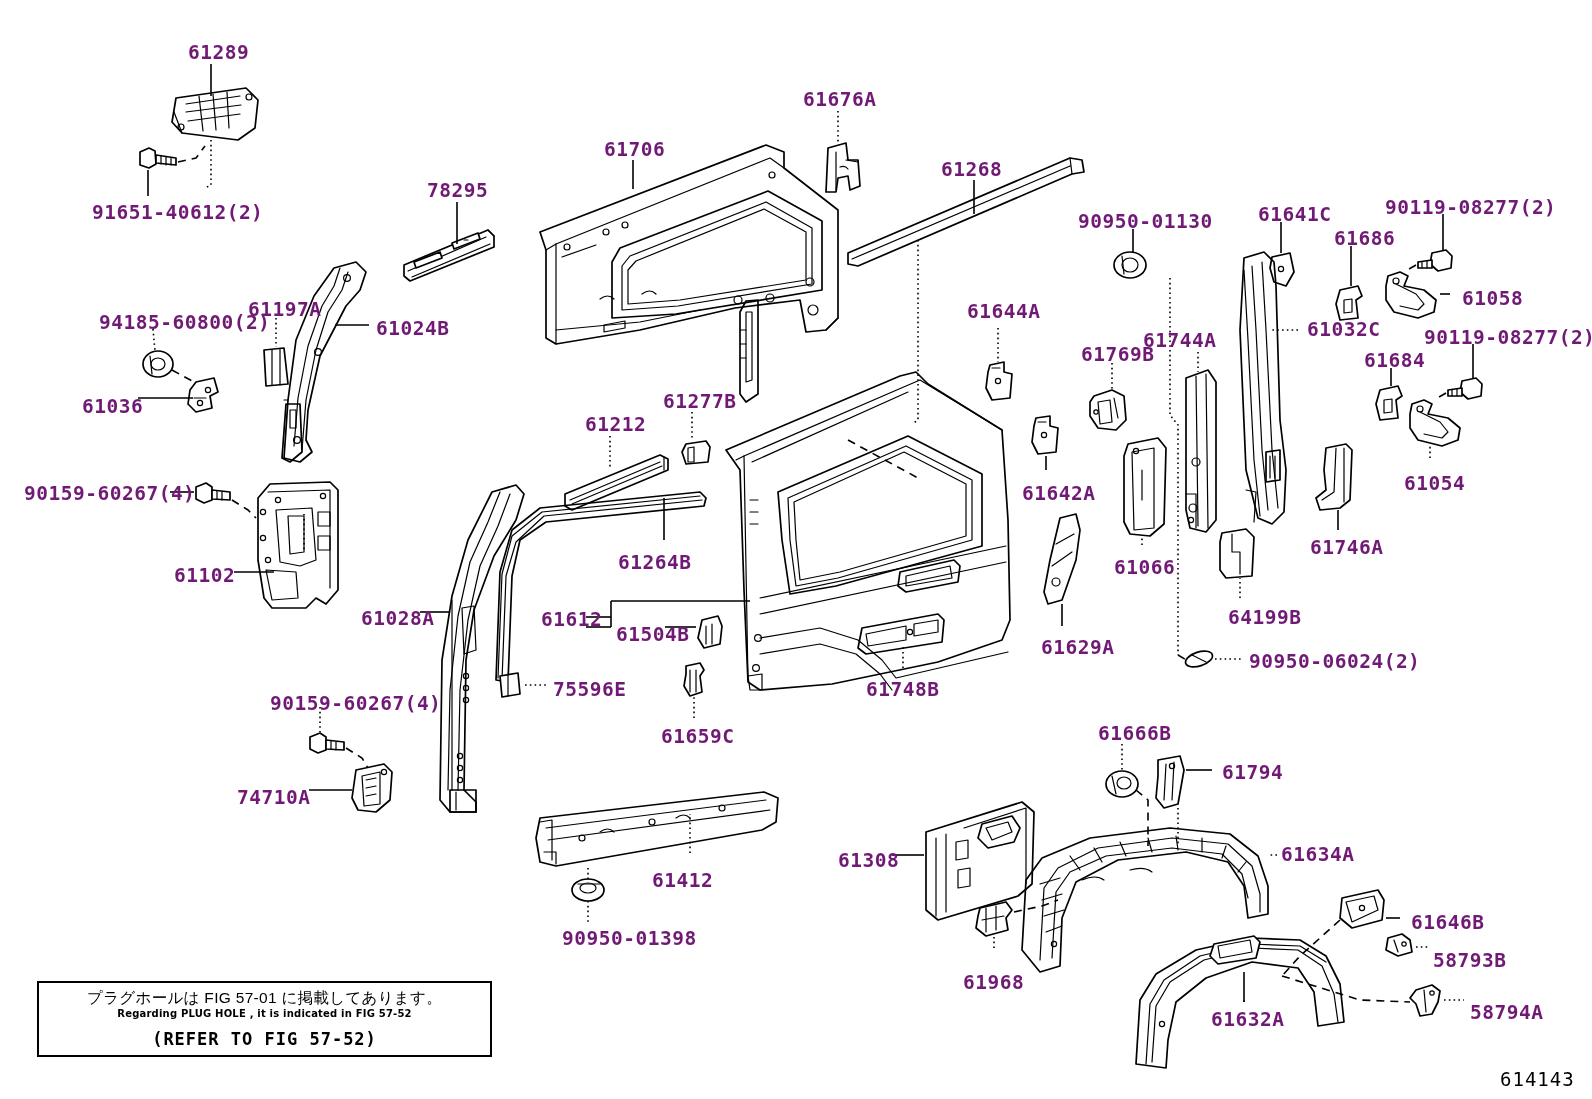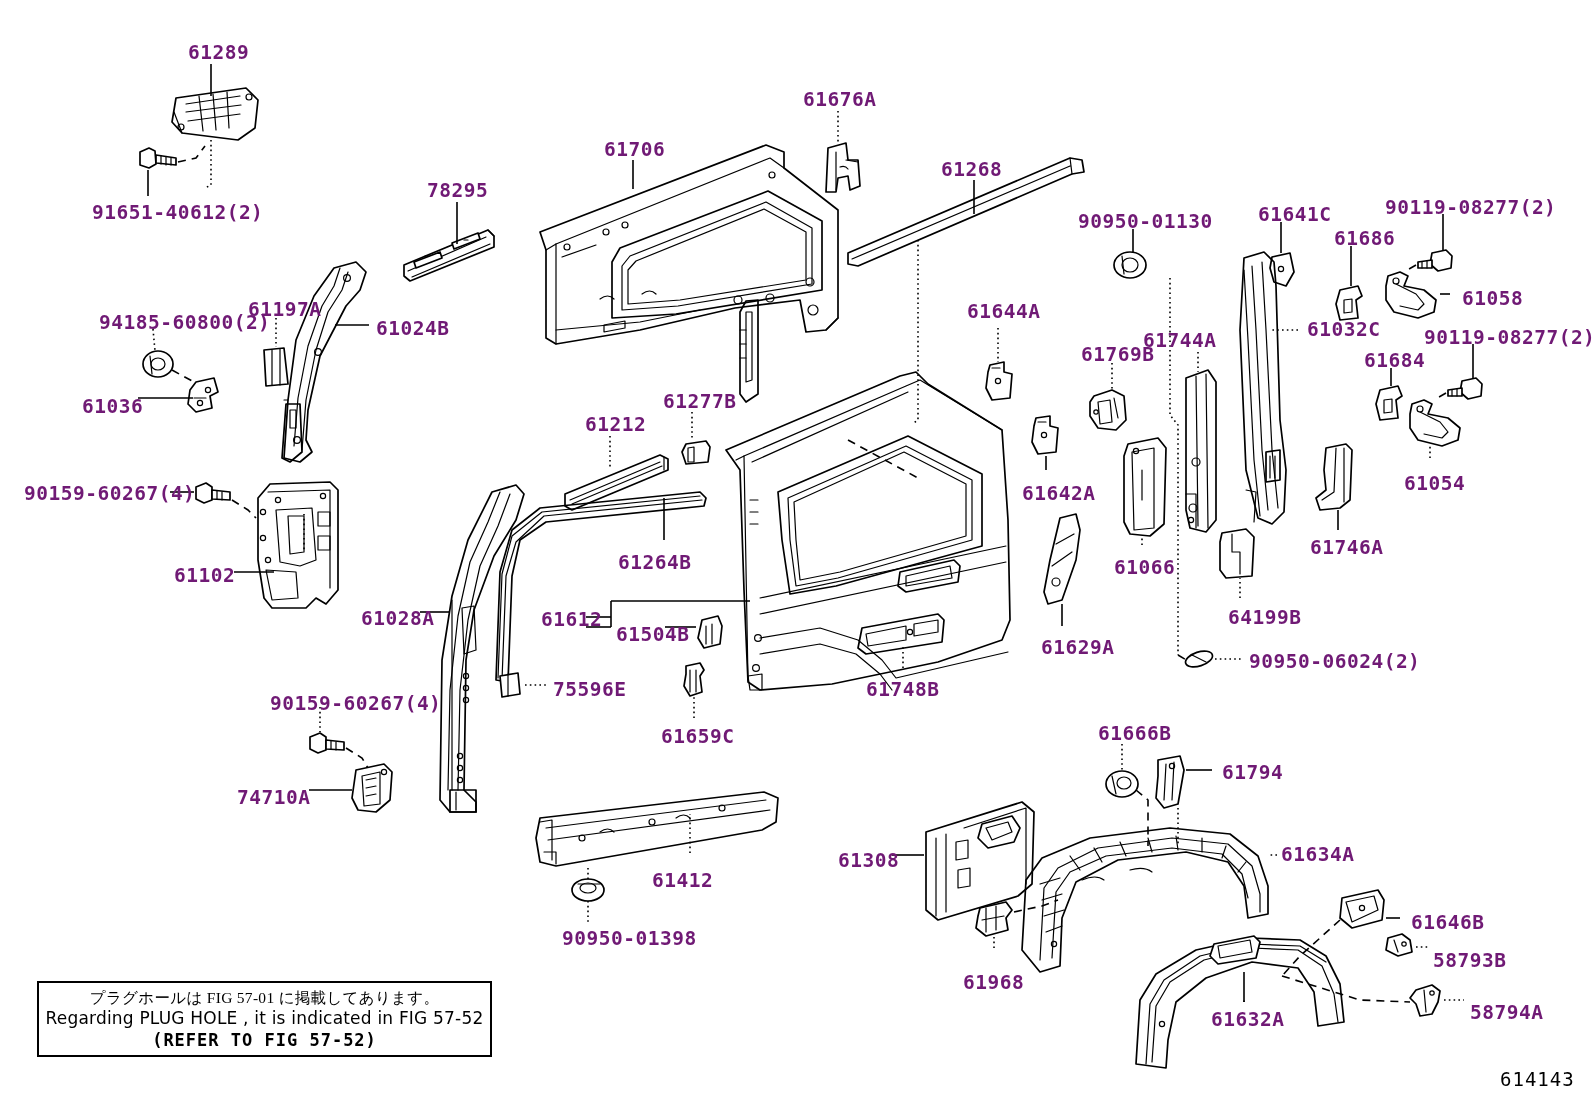--- a/index.html
+++ b/index.html
@@ -7,26 +7,26 @@
        font-family:"DejaVu Sans Mono","Liberation Mono",monospace;color:#000;}
   #stage{position:absolute;left:0;top:0;width:1592px;height:1099px;}
   svg.art{position:absolute;left:0;top:0;width:1592px;height:1099px;
           pointer-events:none;}
   .lbl{position:absolute;font-family:"DejaVu Sans Mono","Liberation Mono",monospace;
        font-weight:bold;font-size:19.5px;letter-spacing:0.5px;white-space:nowrap;
        color:#701a75;line-height:1;}
   .figno{position:absolute;font-size:19px;font-weight:normal;letter-spacing:1px;}
   .notebox{position:absolute;border:2.5px solid #000;background:#fff;
            box-sizing:border-box;text-align:center;padding:5px 6px 6px 6px;}
-  .notebox .jp{font-family:Liberation Serif, serif;
+  .notebox .jp{font-family:Liberation Sans, sans-serif;
                font-size:15.5px;letter-spacing:0.3px;line-height:1.25;}
   .notebox .en{font-family:"DejaVu Sans","Liberation Sans",sans-serif;
-               font-size:17px;letter-spacing:0.2px;line-height:1.3;}
+               font-size:10px;letter-spacing:0.2px;line-height:1.3;font-weight:bold;}
   .notebox .rf{font-family:"DejaVu Sans Mono","Liberation Mono",monospace;
-               font-weight:bold;font-size:17px;letter-spacing:1px;line-height:1.3;}
+               font-weight:bold;font-size:17px;letter-spacing:1px;line-height:1.3;margin-top:8px;}
 </style>
 </head>
 <body>
 
 <div id="stage">
 
   <svg class="art" viewBox="0 0 1592 1099">
     <defs>
       <style>
         .s{fill:none;stroke:#000;stroke-width:1.7;stroke-linejoin:round;stroke-linecap:round;}

